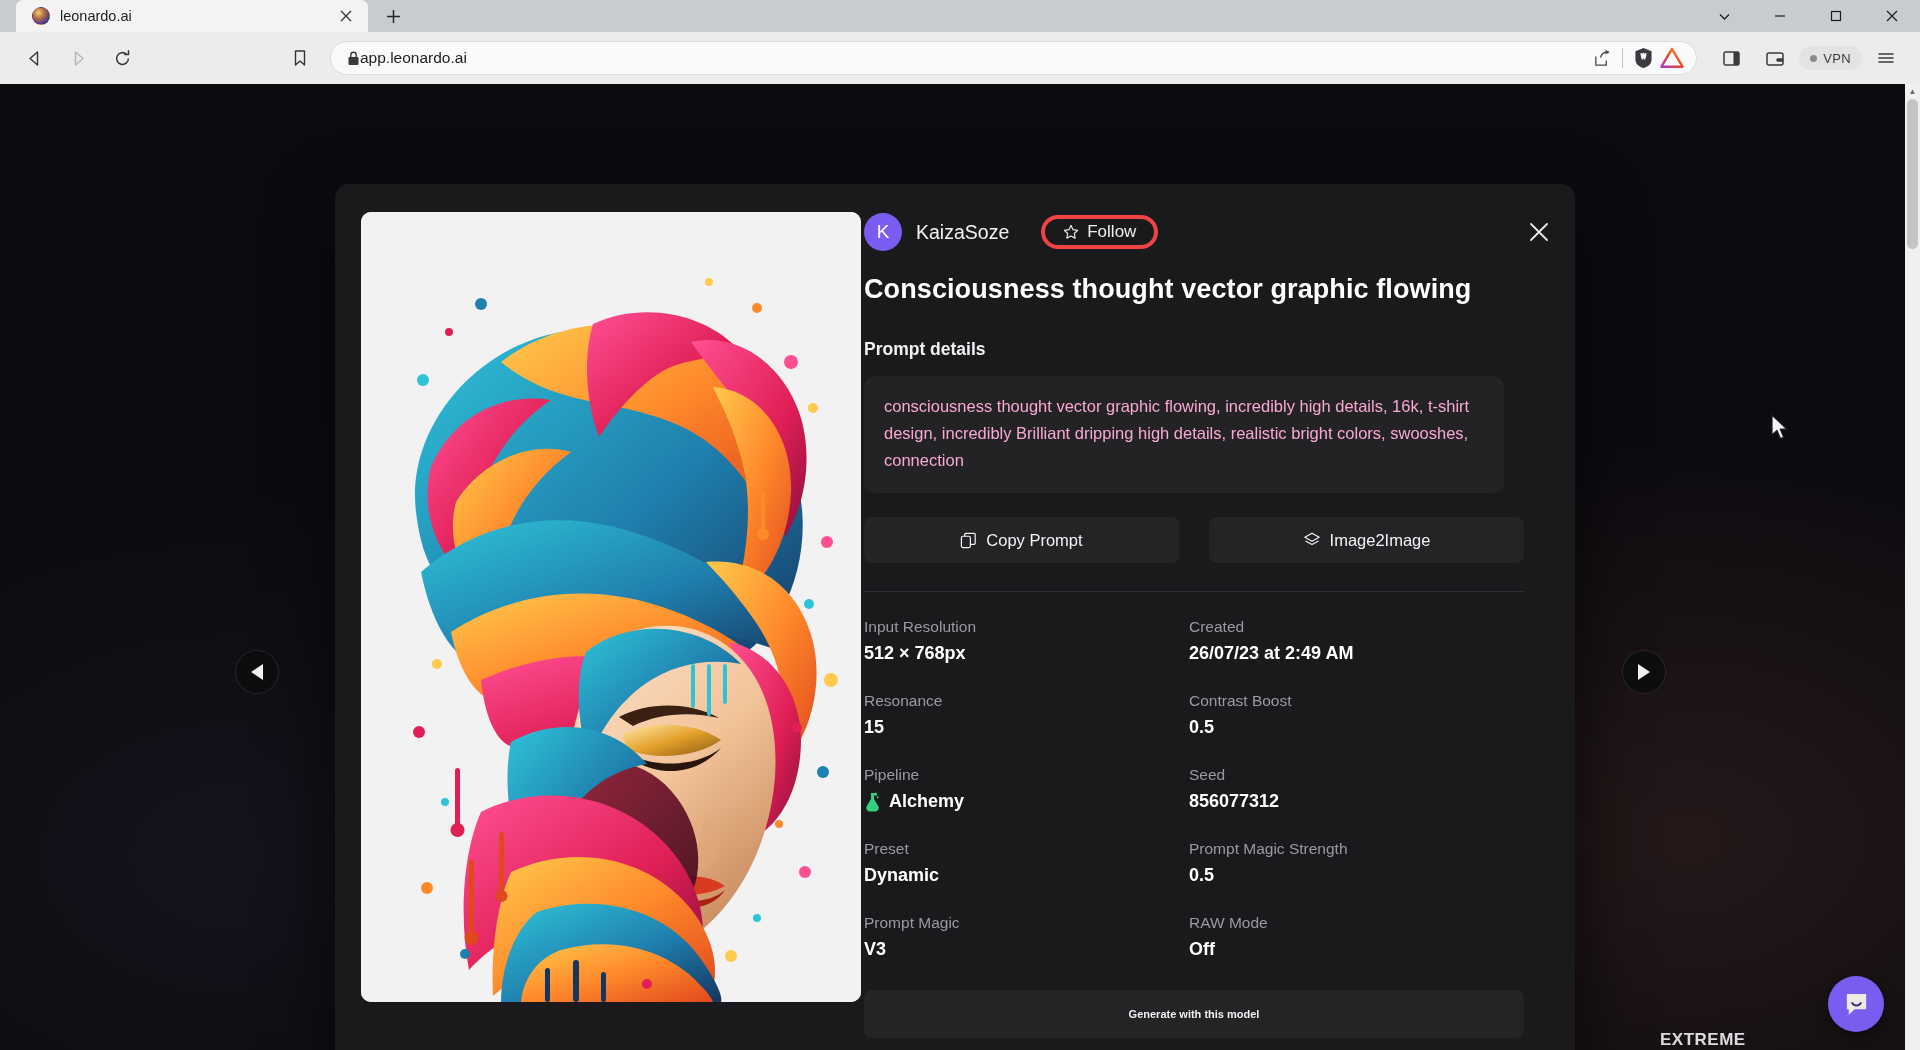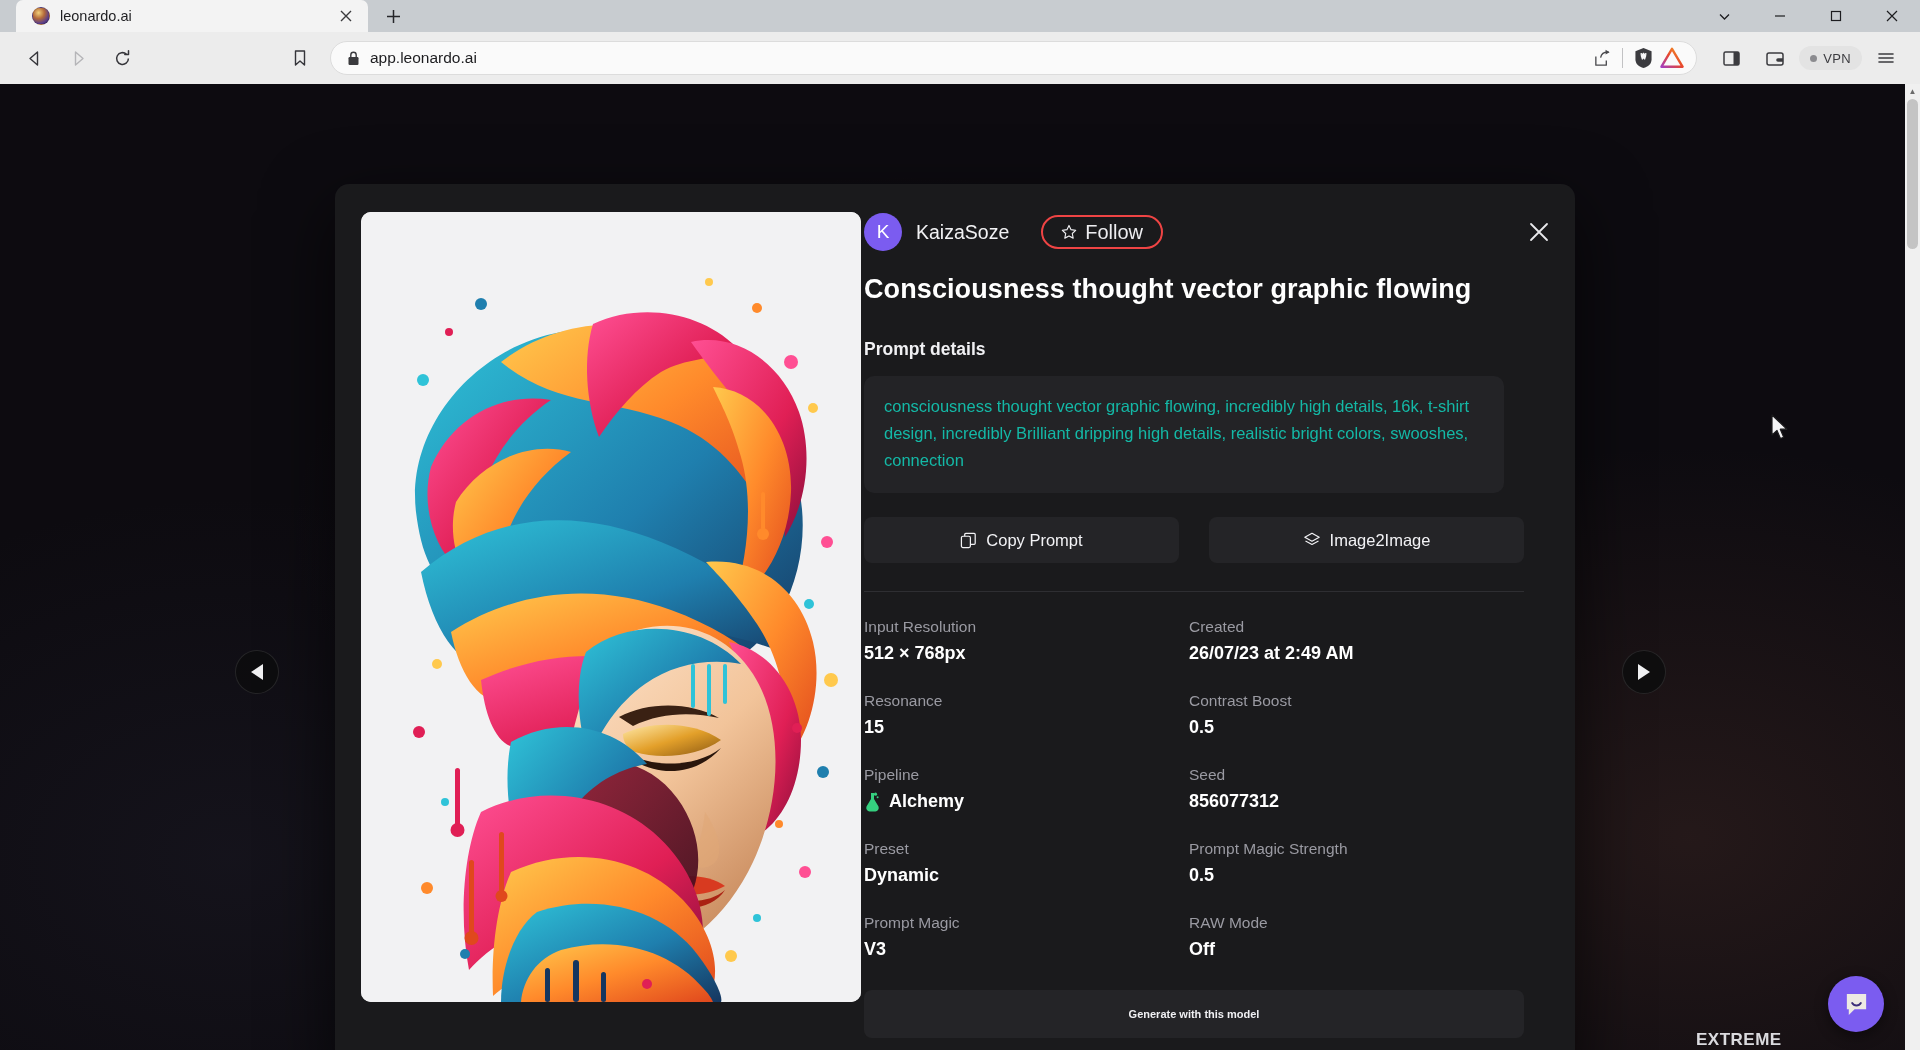--- a/index.html
+++ b/index.html
@@ -67,21 +67,21 @@
   .nav-icon-btn {
     width: 40px; height: 36px; border-radius: 6px;
     display: flex; align-items: center; justify-content: center;
     color: #35353a; cursor: pointer; flex: none;
   }
   .nav-icon-btn.disabled { color: #b5b5b8; }
   .omnibox {
     flex: 1; height: 34px; margin: 0 10px 0 6px;
     background: #fafafa; border-radius: 17px;
     display: flex; align-items: center;
-    padding: 0 12px 0 16px; gap: 10px;
+    padding: 0 12px 0 16px; 
     border: 1px solid #dcdcdc;
   }
   .omni-url {
     flex: 1; font-size: 15.5px; color: #1d1d20;
     white-space: nowrap; overflow: hidden;
   }
   .omni-right { display: flex; align-items: center; gap: 6px; }
   .vert-sep { width:1px; height:20px; background:#c2c2c4; margin:0 4px; }
   .brave-triangle { width: 24px; height: 22px; }
   .vpn-pill {
@@ -149,22 +149,22 @@
   .author-row { display:flex; align-items:center; gap: 14px; height: 40px; }
   .avatar {
     width: 38px; height: 38px; border-radius: 50%;
     background: #7b5cf0; color: #fff;
     display:flex; align-items:center; justify-content:center;
     font-size: 19px; font-weight: 500; flex: none;
   }
   .author-name { font-size: 19.5px; color: #f2f2f4; }
   .follow-btn {
     height: 34px; border-radius: 17px;
-    border: 2px solid #ef4444; background: transparent;
-    color: #ededf0; font-size: 20px;
+    border: 4px solid #ef4444; background: transparent;
+    color: #ededf0; font-size: 17px;
     display: flex; align-items: center; gap: 8px;
     padding: 0 18px; cursor: pointer; margin-left: 18px;
     font-family: inherit;
   }
   .close-x {
     position: absolute; right: 18px; top: 2px;
     width: 36px; height: 36px; cursor: pointer;
     display:flex; align-items:center; justify-content:center;
     color: #e9e9ec;
   }
@@ -173,21 +173,21 @@
     margin-top: 22px; letter-spacing: .1px;
   }
   .section-label {
     font-size: 17.5px; font-weight: 700; color: #f0f0f3;
     margin-top: 34px;
   }
   .prompt-card {
     margin-top: 16px;
     background: #232326; border-radius: 10px;
     padding: 17px 20px 19px 20px;
-    font-size: 16.5px; line-height: 27px; color: #14b8a6;
+    font-size: 16.5px; line-height: 27px; color: #f9a8d4;
     max-width: 640px;
   }
   .action-row {
     margin-top: 24px; display: flex; gap: 30px; max-width: 660px; justify-content: space-between;
   }
   .action-btn {
     flex: 1; height: 46px;
     background: #242427; border-radius: 8px;
     border: none; color: #f2f2f5; font-size: 16.5px;
     display: flex; align-items: center; justify-content: center; gap: 9px;
@@ -229,21 +229,21 @@
   
   .chat-fab {
     position: absolute; right: 36px; bottom: 18px;
     width: 56px; height: 56px; border-radius: 50%;
     background: #7b5cf0; cursor: pointer;
     display: flex; align-items: center; justify-content: center;
     box-shadow: 0 4px 14px rgba(0,0,0,.45);
   }
 
   .footer-ghost {
-    position:absolute; left: 1696px; bottom: 0px;
+    position:absolute; left: 1660px; bottom: 0px;
     font-size: 17px; font-weight: 800; letter-spacing: .5px;
     color: rgba(235,235,240,.92);
     display:flex; align-items:center; gap:6px;
   }
 
   
   .cursor { position: absolute; left: 1770px; top: 330px; width: 20px; height: 28px; }
 </style>
 </head>
 <body>

